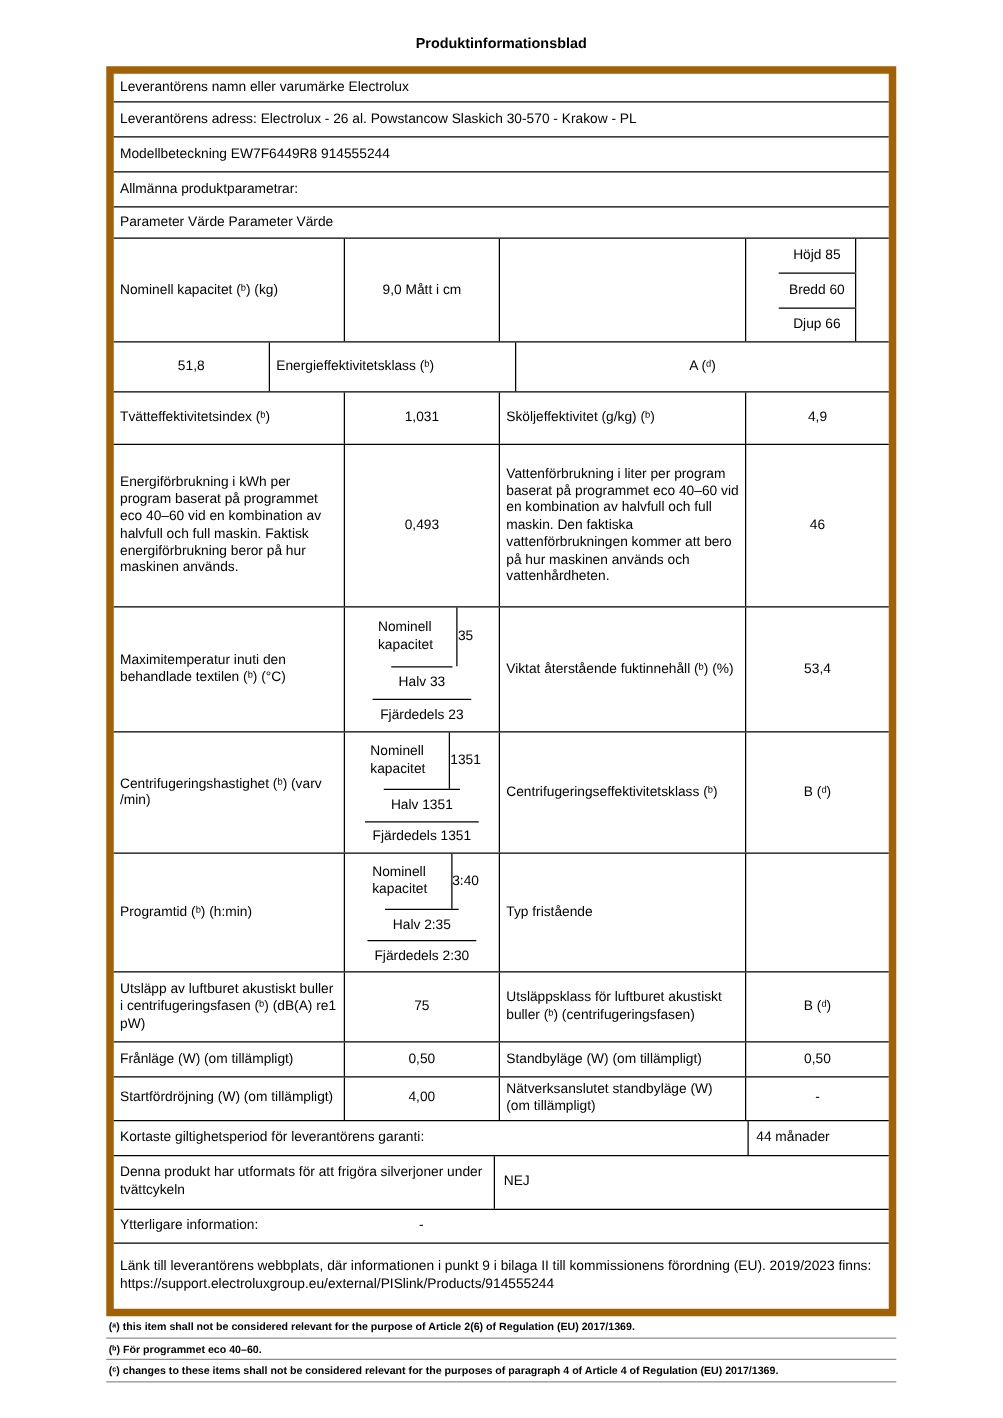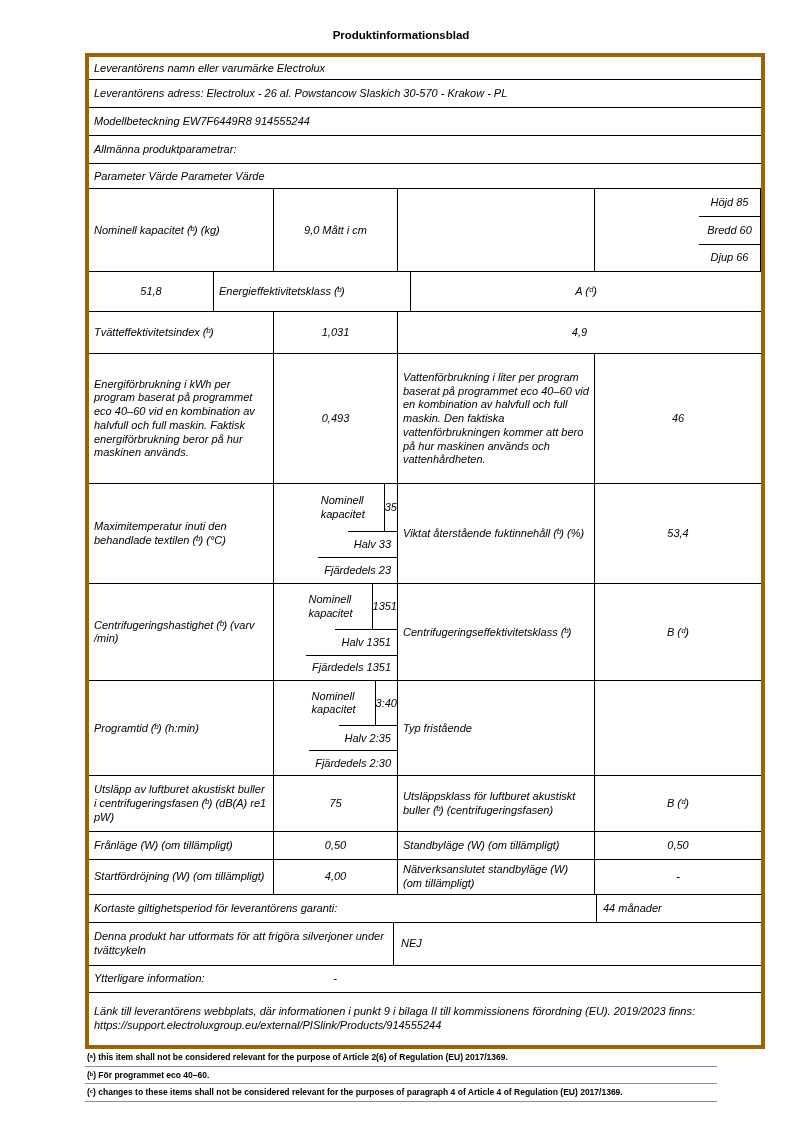--- a/index.html
+++ b/index.html
@@ -7,21 +7,21 @@
   body {
     width: 802px; height: 1134px;
     color: #000;
     font-family: "Liberation Sans", "DejaVu Sans", sans-serif;
     font-size: 11px; line-height: 1.25;
     overflow: hidden;
   }
   .page { padding: 28px 85px 0 85px; }
   .doc-title { text-align: center; font-weight: bold; font-size: 11.5px; margin-bottom: 11px; }
 
-  .sheet { width: 680px; border: 4px solid #a16207; font-style: italic; }
+  .sheet { width: 632px; border: 6px solid #a16207; }
   .trow { display: flex; align-items: stretch; }
   .trow + .trow { border-top: 1px solid #000; }
 
   .cell { display: flex; align-items: center; padding: 3px 5px; }
   .cell + .cell { border-left: 1px solid #000; }
   .c1 { width: 184px; }
   .c2 { width: 124px; justify-content: center; text-align: center; }
   .c3 { width: 197px; }
   .c4 { flex: 1 1 auto; justify-content: center; text-align: right; }
   .full { flex: 1 1 auto; }
@@ -39,21 +39,21 @@
   .h-dur    { min-height: 95px; }
   .h-noise  { min-height: 56px; }
   .h-off    { min-height: 28px; }
   .h-delay  { min-height: 29px; }
   .h-warr   { min-height: 28px; }
   .h-silver { min-height: 43px; }
   .h-extra  { min-height: 27px; }
   .h-link   { min-height: 53px; }
 
   
-  .nested { flex-direction: column; align-items: flex-end; padding: 0; text-align: left; justify-content: flex-start; }
+  .nested { flex-direction: column; align-items: center; padding: 0; text-align: left; justify-content: flex-start; }
   .subrow { display: flex; align-items: stretch; flex: 1 1 auto; }
   .subrow + .subrow { border-top: 1px solid #000; }
   .subrow.plain { align-items: center; padding: 2px 6px; }
   .sub1 { flex: 2 1 auto; }
   .sl { width: 69px; display: flex; align-items: center; padding: 2px 6px; }
   .sv { flex: 1 1 auto; border-left: 1px solid #000; display: flex; align-items: center; justify-content: center; }
   .dl { width: 61px; display: flex; align-items: center; justify-content: center; text-align: center; padding: 2px 2px; }
   .dr { flex: 1 1 auto; border-left: 1px solid #000; }
 
   
@@ -123,20 +123,21 @@
 
     <div class="trow h-eei">
       <div class="cell c2">51,8</div>
       <div class="cell c3">Energieffektivitetsklass (ᵇ)</div>
       <div class="cell c4">A (ᵈ)</div>
     </div>
 
     <div class="trow h-wash">
       <div class="cell c1">Tvätteffektivitetsindex (ᵇ)</div>
       <div class="cell c2">1,031</div>
+      <div class="cell c3">Sköljeffektivitet (g/kg) (ᵇ)</div>
       <div class="cell c4">4,9</div>
     </div>
 
     <div class="trow h-energy">
       <div class="cell c1">Energiförbrukning i kWh per program baserat på programmet eco 40–60 vid en kombination av halvfull och full maskin. Faktisk energiförbrukning beror på hur maskinen används.</div>
       <div class="cell c2">0,493</div>
       <div class="cell c3">Vattenförbrukning i liter per program baserat på programmet eco 40–60 vid en kombination av halvfull och full maskin. Den faktiska vattenförbrukningen kommer att bero på hur maskinen används och vattenhårdheten.</div>
       <div class="cell c4">46</div>
     </div>
 

